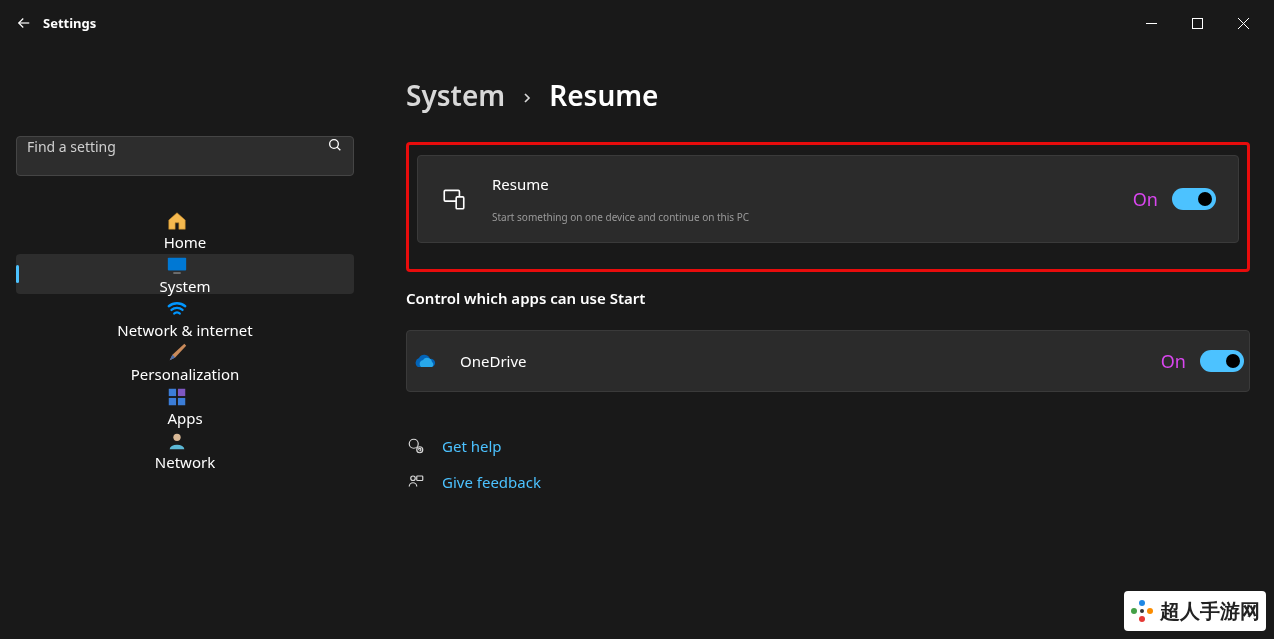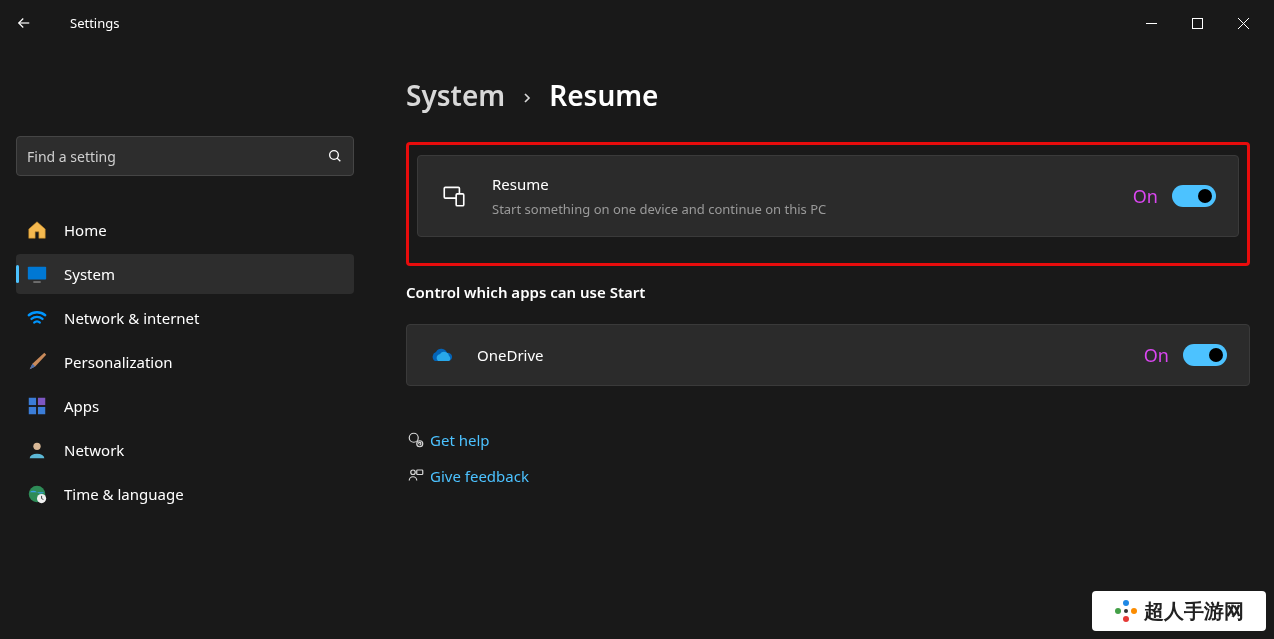--- a/index.html
+++ b/index.html
@@ -1,67 +1,67 @@
 <!DOCTYPE html>
 <html><head>
 <meta charset="utf-8">
 <style>
 * { margin: 0; padding: 0; box-sizing: border-box; font-family: "Segoe UI", system-ui, sans-serif; }
 body { width: 1274px; height: 639px; background: #191919; color: #ffffff; overflow: hidden; position: relative; }
 
 .titlebar { display: flex; align-items: center; height: 46px; padding: 0 8px; }
 .titlebar-back { width: 32px; height: 32px; display: flex; align-items: center; justify-content: center; color: #ffffff; }
-.titlebar-title { margin-left: 30px; font-size: 13px; font-weight: 400; }
+.titlebar-title { margin-left: 3px; font-size: 13px; font-weight: 700; }
 .window-controls { margin-left: auto; display: flex; }
 .window-controls .ctrl { width: 46px; height: 46px; display: flex; align-items: center; justify-content: center; color: #ffffff; }
 
 .main-area { display: flex; height: calc(100% - 46px); }
 
 .sidebar { width: 370px; padding: 0 16px; flex-shrink: 0; }
 .sidebar-spacer { height: 90px; }
-.search-wrap { height: 40px; background: #2d2d2d; border: 1px solid #454545; border-radius: 4px; display: flex; align-items: center; padding: 0 10px; margin-bottom: 34px; }
+.search-wrap { height: 40px; background: #2d2d2d; border: 1px solid #454545; border-radius: 4px; display: flex; align-items: flex-start; padding: 0 10px; margin-bottom: 34px; }
 .search-wrap input { flex: 1; background: none; border: none; color: #ffffff; font-size: 14px; outline: none; }
 .search-wrap input::placeholder { color: #cfcfcf; }
 .search-icon { color: #ffffff; display: flex; align-items: center; }
 
 .nav { list-style: none; }
-.nav-item { display: flex; align-items: center; height: 40px; border-radius: 4px; padding: 0 10px; margin: 4px 0; cursor: pointer; }
+.nav-item { display: flex; align-items: center; height: 40px; border-radius: 4px; padding: 0 10px; margin: 4px 0; cursor: pointer; flex-direction: column; }
 .nav-item.selected { background: #2d2d2d; position: relative; }
 .nav-item.selected::before { content: ""; position: absolute; left: 0; top: 11px; bottom: 11px; width: 3px; background: #4cc2ff; border-radius: 2px; }
 .nav-icon { width: 22px; height: 22px; margin-right: 16px; display: flex; align-items: center; justify-content: center; font-size: 20px; }
 .nav-label { font-size: 15px; color: #ffffff; }
 
 .content { flex: 1; padding: 30px 24px 0 36px; }
 .breadcrumb { display: flex; align-items: baseline; gap: 14px; margin-bottom: 28px; }
 .bc-parent { font-size: 28px; font-weight: 600; color: #d8d8d8; cursor: pointer; }
 .bc-sep { font-size: 22px; color: #d8d8d8; }
 .bc-current { font-size: 28px; font-weight: 600; color: #ffffff; }
 
 .highlight-box { border: 3px solid #e80c0c; border-radius: 4px; padding: 10px 8px 26px 8px; margin-bottom: 16px; }
 .card { background: #2b2b2b; border: 1px solid #3a3a3a; border-radius: 4px; padding: 18px 22px; display: flex; align-items: center; }
 .card-icon { width: 28px; height: 28px; margin-right: 24px; display: flex; align-items: center; justify-content: center; color: #ffffff; }
 .card-text { flex: 1; }
 .card-title { font-size: 15px; color: #ffffff; }
-.card-desc { font-size: 13px; color: #9a9a9a; margin-top: 6px; }
+.card-desc { font-size: 10px; color: #9a9a9a; margin-top: 16px; }
 .toggle-label { font-size: 18px; color: #d946ef; margin-right: 14px; }
 .toggle { width: 44px; height: 22px; background: #4cc2ff; border-radius: 11px; position: relative; cursor: pointer; }
 .toggle .knob { width: 14px; height: 14px; background: #000000; border-radius: 50%; position: absolute; right: 4px; top: 4px; }
 
 .section-heading { font-size: 15px; font-weight: 600; color: #ffffff; margin: 8px 0 22px 0; }
 
-.app-card { background: #2b2b2b; border: 1px solid #3a3a3a; border-radius: 4px; padding: 18px 22px; display: flex; align-items: center; }
+.app-card { background: #2b2b2b; border: 1px solid #3a3a3a; border-radius: 4px; padding: 18px 5px; display: flex; align-items: center; }
 .app-icon { width: 24px; height: 24px; margin-right: 24px; display: flex; align-items: center; justify-content: center; }
 .app-name { flex: 1; font-size: 15px; color: #ffffff; }
 
 .help-links { margin-top: 44px; }
-.help-link { display: flex; align-items: center; gap: 4px; margin: 16px 0; cursor: pointer; }
+.help-link { display: flex; align-items: center; gap: 16px; margin: 16px 0; cursor: pointer; }
 .help-link-icon { width: 20px; height: 20px; display: flex; align-items: center; justify-content: center; color: #d8d8d8; }
 .help-link-text { color: #4cc2ff; font-size: 15px; }
 
-.watermark { position: absolute; right: 8px; bottom: 8px; background: #ffffff; color: #222; display: flex; align-items: center; padding: 6px 22px; border-radius: 4px; font-weight: 700; font-size: 20px; gap: 6px; }
+.watermark { position: absolute; right: 8px; bottom: 8px; background: #ffffff; color: #222; display: flex; align-items: center; padding: 6px 6px; border-radius: 4px; font-weight: 700; font-size: 20px; gap: 6px; }
 .watermark .wm-icon { width: 24px; height: 24px; }
 </style>
 </head>
 <body>
 
 <div class="titlebar">
   <div class="titlebar-back">
     <svg width="18" height="18" viewBox="0 0 24 24" fill="none" stroke="currentColor" stroke-width="1.6">
         <path d="M19 12H5"></path>
         <path d="M11 18l-6-6 6-6"></path>
@@ -149,31 +149,20 @@
       </li>
       <li class="nav-item">
         <span class="nav-icon">
           <svg width="22" height="22" viewBox="0 0 24 24">
               <circle cx="12" cy="8" r="4" fill="#d8b896"></circle>
               <path d="M4 21 a8 5 0 0 1 16 0 Z" fill="#5cb8d6"></path>
             </svg>
         </span>
         <span class="nav-label">Network</span>
       </li>
-      <li class="nav-item">
-        <span class="nav-icon">
-          <svg width="22" height="22" viewBox="0 0 24 24">
-              <circle cx="12" cy="12" r="9" fill="#2e8b57"></circle>
-              <path d="M4 10 Q8 7 12 10 Q16 13 20 10" fill="#3da0e8"></path>
-              <circle cx="17" cy="17" r="5" fill="#f0f0f0"></circle>
-              <path d="M17 14 v3 l2 1" stroke="#333" stroke-width="1" fill="none"></path>
-            </svg>
-        </span>
-        <span class="nav-label">Time &amp; language</span>
-      </li>
     </ul>
   </aside>
 
   <main class="content">
     <div class="breadcrumb">
       <span class="bc-parent">System</span>
       <span class="bc-sep">
         <svg width="16" height="16" viewBox="0 0 24 24" fill="none" stroke="currentColor" stroke-width="2.5">
             <path d="M9 6 l6 6 -6 6"></path>
           </svg>

